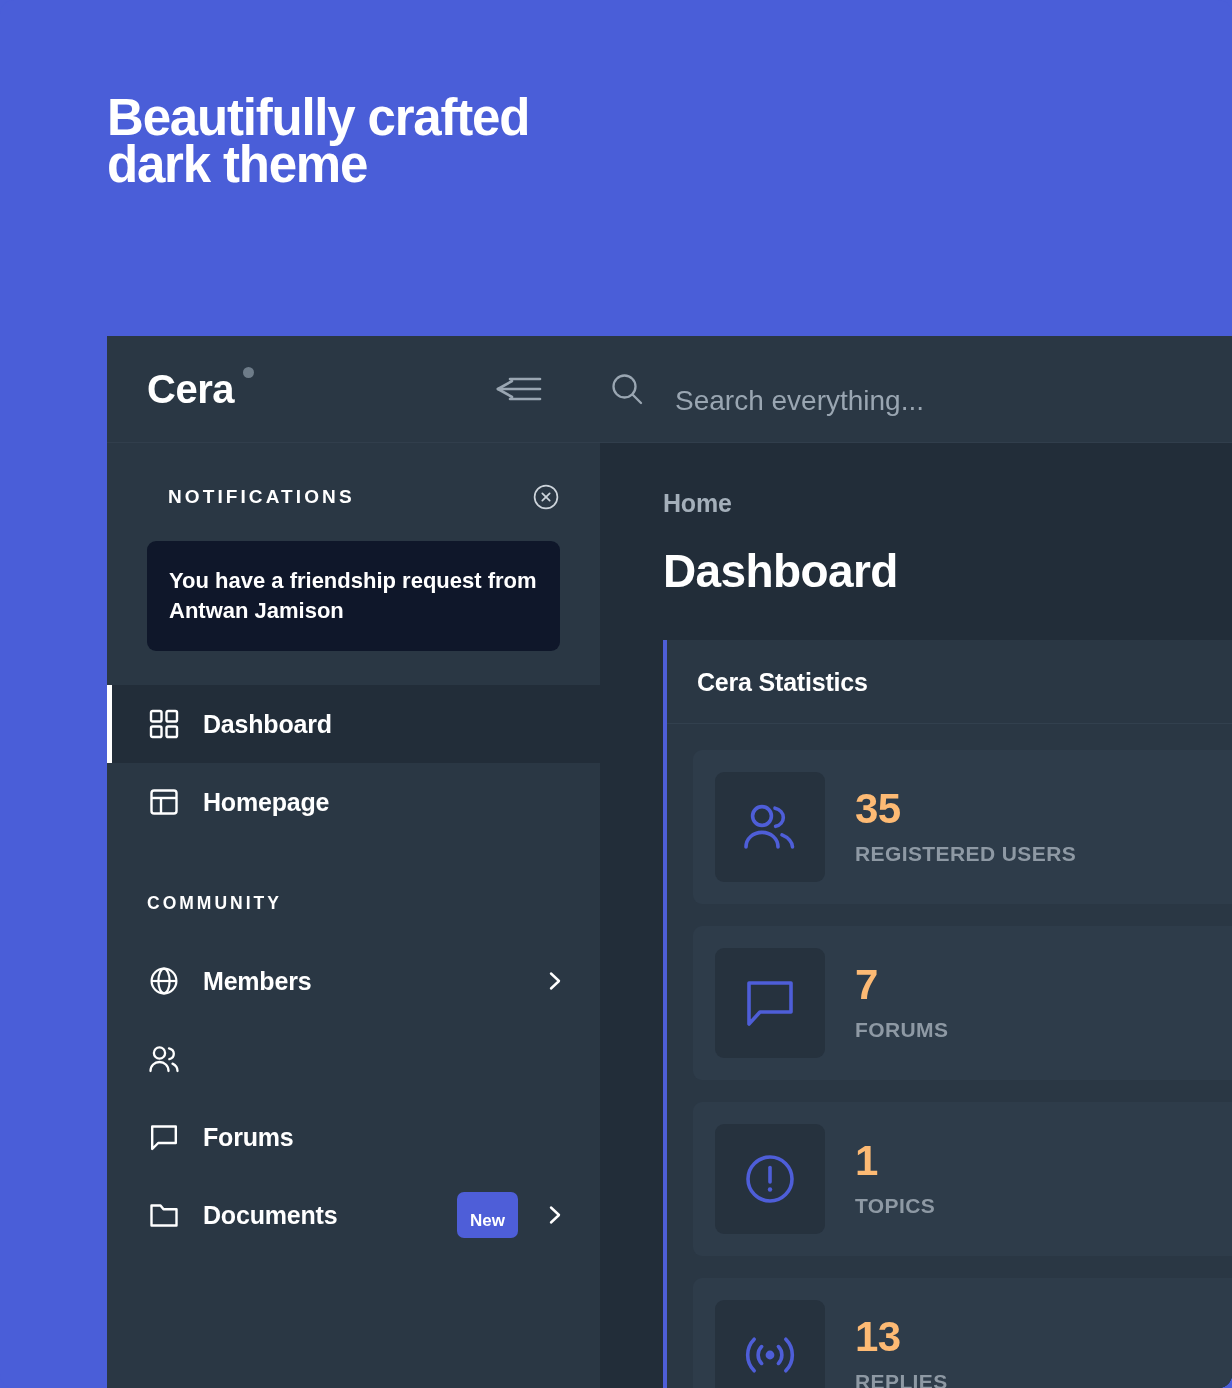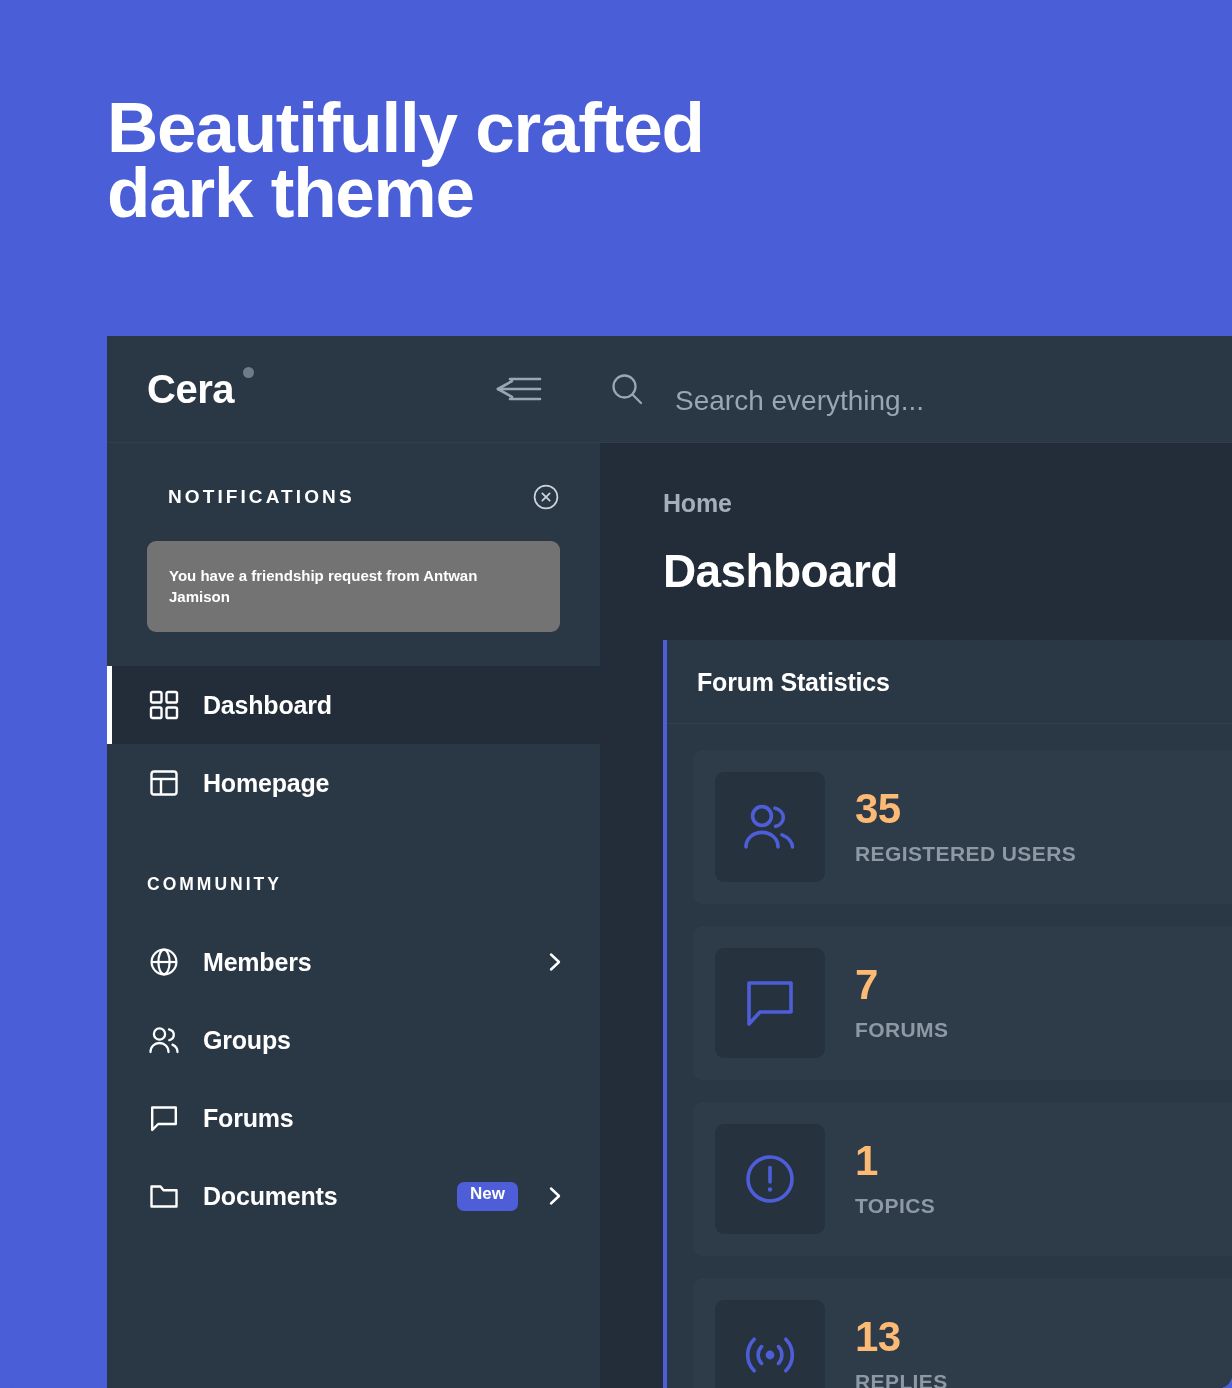--- a/index.html
+++ b/index.html
@@ -26,21 +26,21 @@
 
   
   .hero {
     position: absolute;
     left: 107px;
     top: 95px;
     width: 820px;
   }
   .hero-title {
     color: #ffffff;
-    font-size: 71px;
+    font-size: 51px;
     line-height: 0.92;
     font-weight: bold;
     letter-spacing: -1.2px;
     white-space: pre-line;
   }
 
   
   .app-window {
     position: absolute;
     left: 107px;
@@ -148,25 +148,25 @@
     letter-spacing: 3.1px;
   }
   .notif-close {
     width: 28px;
     height: 28px;
     flex: 0 0 auto;
     cursor: pointer;
   }
   .notif-card {
     margin-top: 30px;
-    background: #737373;
+    background: #0f172a;
     border-radius: 9px;
     padding: 25px 22px;
     color: #ffffff;
-    font-size: 15px;
+    font-size: 22px;
     font-weight: bold;
     line-height: 1.37;
     cursor: pointer;
   }
 
   .nav-list { padding-bottom: 20px; }
 
   .nav-item {
     position: relative;
     display: flex;
@@ -206,21 +206,21 @@
     height: 22px;
     flex: 0 0 auto;
     margin-left: 10px;
   }
   .nav-badge {
     background: #4e5ed8;
     color: #ffffff;
     font-size: 17px;
     font-weight: bold;
     border-radius: 7px;
-    padding: 2px 13px 7px;
+    padding: 19px 13px 7px;
     margin-right: 16px;
     flex: 0 0 auto;
   }
 
   .nav-section-label {
     color: #ffffff;
     font-size: 17.5px;
     font-weight: bold;
     letter-spacing: 3px;
     padding: 52px 40px 28px 40px;
@@ -407,21 +407,20 @@
 
           <div class="nav-item">
             <span class="nav-icon">
               <svg width="32" height="30" viewBox="0 0 32 30" fill="none">
                 <circle cx="11.5" cy="9" r="5.6" stroke="#ffffff" stroke-width="2.3"></circle>
                 <path d="M2.5 27 C2.5 21.6 6.6 18 11.5 18 C16.4 18 20.5 21.6 20.5 27" stroke="#ffffff" stroke-width="2.3" stroke-linecap="round"></path>
                 <path d="M21 4.3 C23.9 5 25.8 7.3 25.8 9.8 C25.8 12.3 24 14.5 21.3 15.2" stroke="#ffffff" stroke-width="2.3" stroke-linecap="round"></path>
                 <path d="M24.5 19.6 C27.6 21 29.5 23.9 29.5 27" stroke="#ffffff" stroke-width="2.3" stroke-linecap="round"></path>
               </svg>
             </span>
-            <span class="nav-label">Groups</span>
           </div>
 
           <div class="nav-item">
             <span class="nav-icon">
               <svg width="30" height="30" viewBox="0 0 30 30" fill="none">
                 <path d="M3.2 4.5 H26.8 V21 H9.2 L3.2 27 Z" stroke="#ffffff" stroke-width="2.4" stroke-linejoin="round"></path>
               </svg>
             </span>
             <span class="nav-label">Forums</span>
           </div>
@@ -446,21 +445,21 @@
 
       <div class="main">
 
         <div class="main-head">
           <div class="breadcrumb">Home</div>
           <div class="page-title">Dashboard</div>
         </div>
 
         <div class="panel">
           <div class="panel-head">
-            <span class="panel-title">Forum Statistics</span>
+            <span class="panel-title">Cera Statistics</span>
           </div>
           <div class="panel-body">
 
             <div class="stat-card">
               <div class="stat-iconbox">
                 <svg width="56" height="52" viewBox="0 0 56 52" fill="none">
                   <circle cx="20" cy="15" r="9.4" stroke="#4e5ed8" stroke-width="3.6"></circle>
                   <path d="M4 46 C4 37.5 11.2 31.4 20 31.4 C28.8 31.4 36 37.5 36 46" stroke="#4e5ed8" stroke-width="3.6" stroke-linecap="round"></path>
                   <path d="M33 7.2 C38 8.4 41.3 12.2 41.3 16.4 C41.3 20.6 38.2 24.2 33.6 25.3" stroke="#4e5ed8" stroke-width="3.6" stroke-linecap="round"></path>
                   <path d="M40 33.8 C46.3 36.3 50.5 41.4 50.5 46" stroke="#4e5ed8" stroke-width="3.6" stroke-linecap="round"></path>

